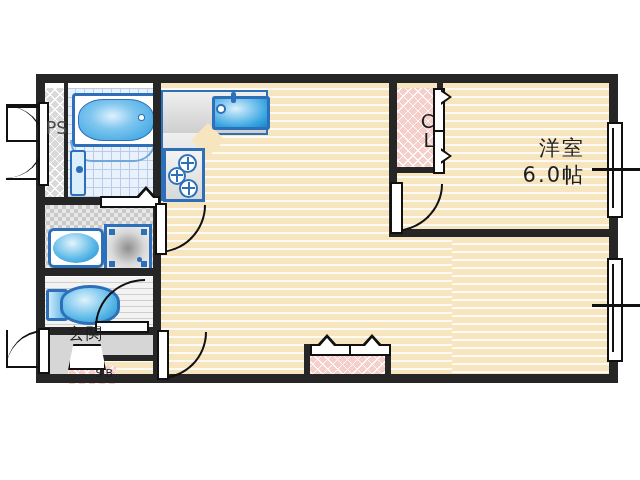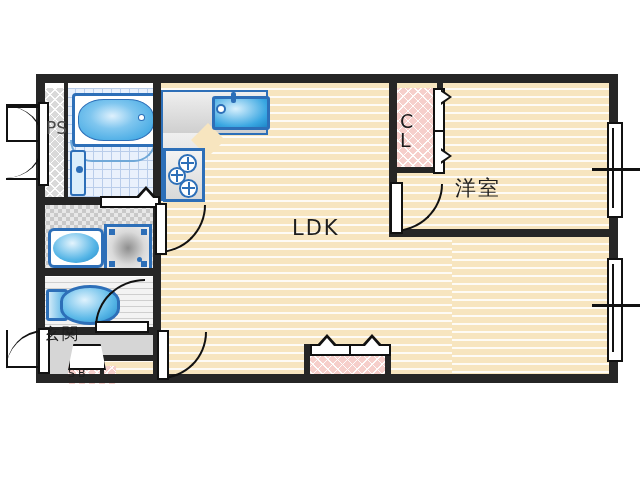--- a/index.html
+++ b/index.html
@@ -48,21 +48,21 @@
         rgba(255,255,255,0) 0 5px, #cfcfcf 5px 6px);
   }
   .genkan-fill{background:#d6d6d6;}
   .kitchen-top{background:linear-gradient(to bottom,#efefef,#cfcfcf);}
 
   
   .wall{background:#262626;}
 
   
   .lbl{position:absolute;color:#1d1d1d;letter-spacing:2px;white-space:nowrap;
-       text-align:left;line-height:1.15;}
+       text-align:right;line-height:1.15;}
   .lbl-lg{font-size:21px;}
   .lbl-md{font-size:19px;}
   .lbl-sm{font-size:16px;}
   .lbl-xs{font-size:11px;letter-spacing:1px;}
   .lbl-ps{font-size:17px;letter-spacing:0;line-height:.95;color:#4a4a4a;}
 
   
   .swing{position:absolute;border:2px solid #111;border-radius:50%;
          background:transparent;}
   .panel{position:absolute;background:#fff;border:2px solid #111;}
@@ -306,22 +306,22 @@
   <div class="win-line" style="left:612px;top:264px;width:2px;height:88px;"></div>
   <div class="win-line" style="left:592px;top:304px;width:48px;height:3px;"></div>
 
   <div class="lbl lbl-ps" style="left:46px;top:120px;width:20px;">PS</div>
 
 
   <div class="lbl lbl-sm" style="left:44px;top:325px;width:60px;">玄関</div>
 
   <div class="lbl lbl-xs" style="left:68px;top:368px;width:48px;letter-spacing:3px;">SB</div>
 
-  <div class="lbl lbl-lg" style="left:292px;top:216px;width:110px;">LDK</div>
-
-  <div class="lbl lbl-lg" style="left:455px;top:136px;width:130px;margin-top:40px;">洋室</div>
+
+  <div class="lbl lbl-lg" style="left:455px;top:136px;width:130px;">洋室</div>
+  <div class="lbl lbl-lg" style="left:455px;top:163px;width:130px;">6.0帖</div>
 
   <div class="lbl lbl-md" style="left:400px;top:112px;width:36px;line-height:1.0;">
     <span>C<br>L</span>
   </div>
 
 
 </div>
 
 </body></html>

